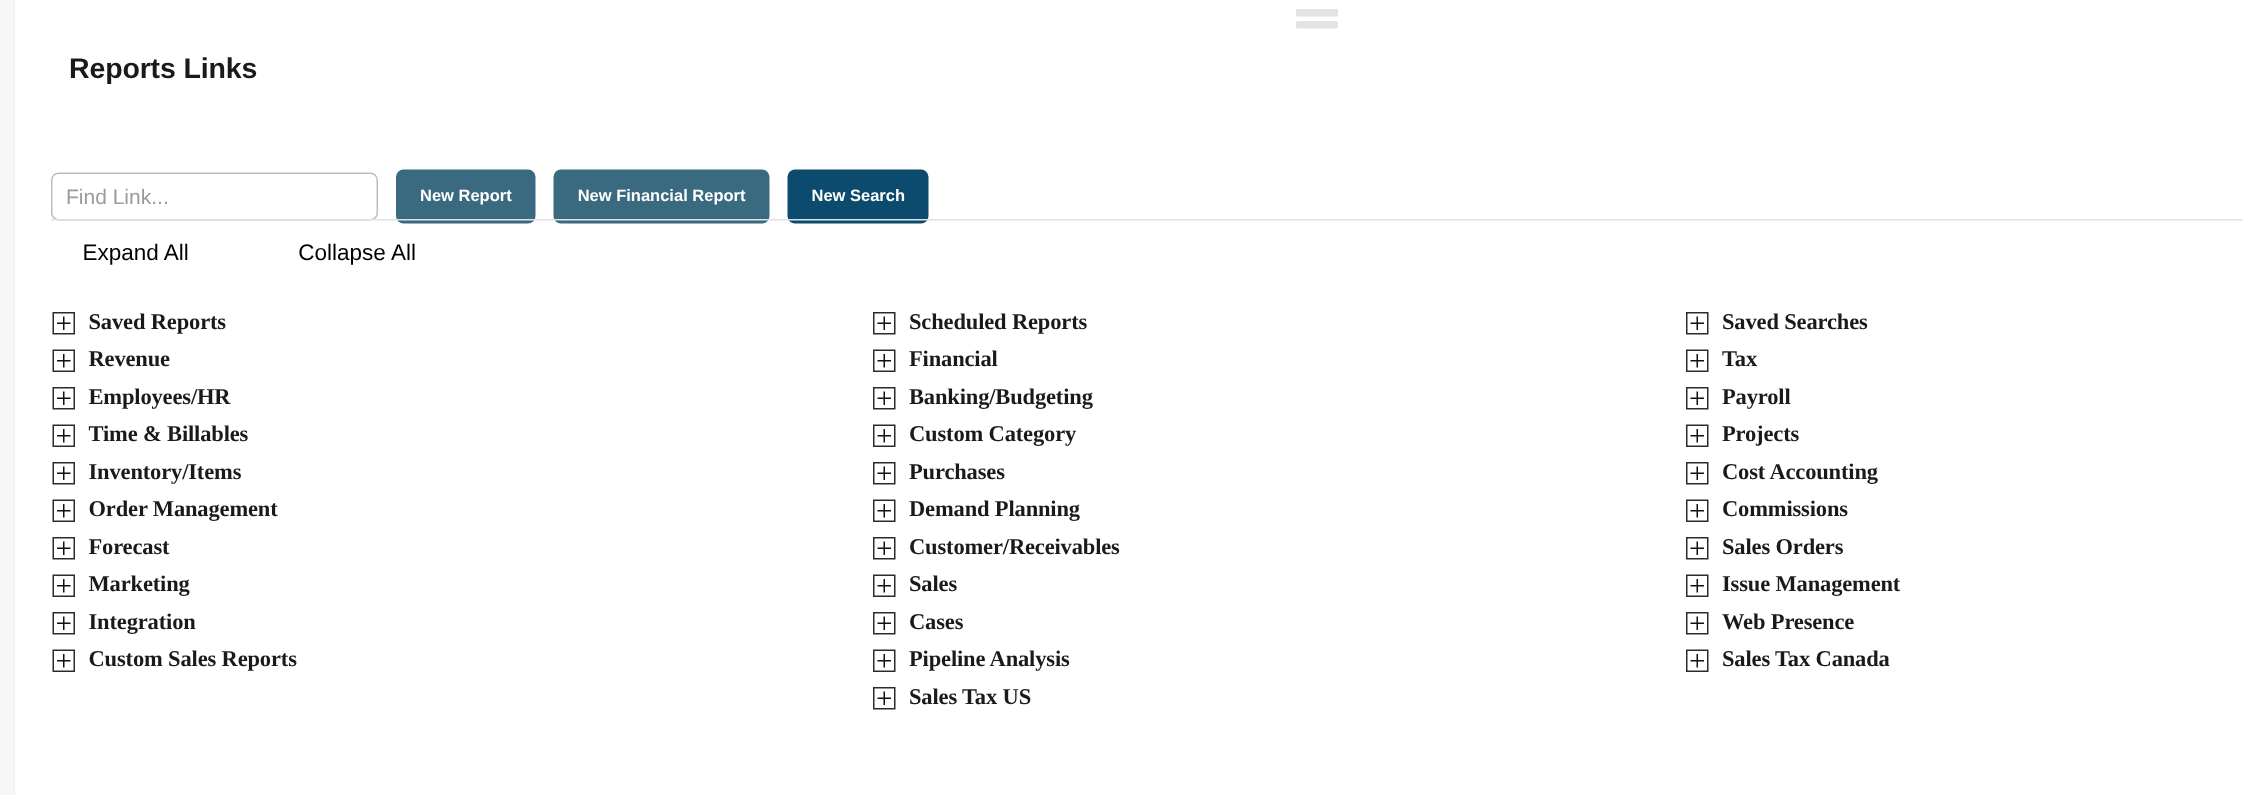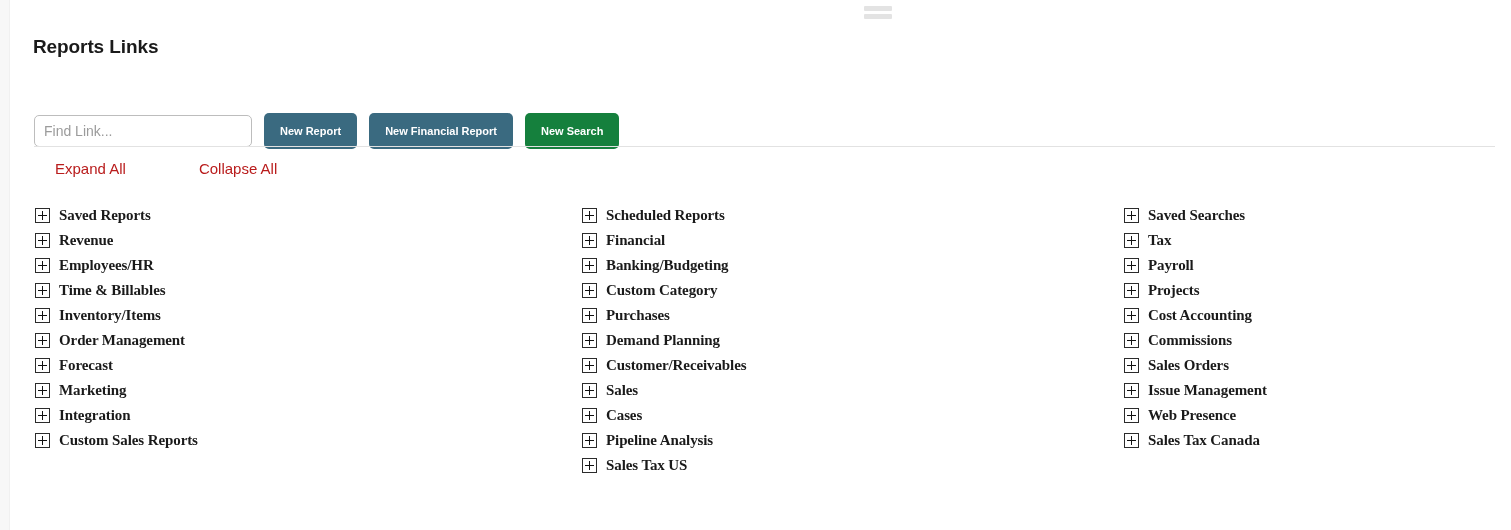--- a/index.html
+++ b/index.html
@@ -44,21 +44,21 @@
 
   .panel {
     position: absolute;
     left: 10px; top: 0;
     width: 1501px; height: 530px;
     padding: 0;
   }
 
   .page-title {
     position: absolute;
-    left: 23px; top: 36px;
+    left: 36px; top: 36px;
     font-size: 19px;
     font-weight: bold;
     color: #1a1a1a;
     letter-spacing: -0.1px;
   }
 
   .toolbar {
     position: absolute;
     left: 24px; top: 113px;
     display: flex;
@@ -104,21 +104,21 @@
   }
 
   .expand-row {
     position: absolute;
     left: 24px; top: 160px;
     display: flex;
     align-items: center;
   }
   .expand-link {
     font-size: 15px;
-    color: #b91c1c;
+    color: #000000;
     cursor: pointer;
     font-family: "Liberation Sans", sans-serif;
     white-space: nowrap;
   }
   .expand-link.first { margin-left: 21px; }
   .expand-link.second { margin-left: 73px; }
 
   .columns {
     position: absolute;
     left: 0; top: 203px;
@@ -180,21 +180,21 @@
   </div>
 
   <div class="panel">
 
     <div class="page-title">Reports Links</div>
 
     <div class="toolbar">
       <input class="find-input" type="text" placeholder="Find Link..." style="">
       <button class="btn" style="background: rgb(58, 106, 128);">New Report</button>
       <button class="btn" style="background: rgb(58, 106, 128);">New Financial Report</button>
-      <button class="btn" style="background: #15803d;">New Search</button>
+      <button class="btn" style="background: #0c4a6e;">New Search</button>
     </div>
 
     <div class="divider"></div>
 
     <div class="expand-row">
       <span class="expand-link first">Expand All</span>
       <span class="expand-link second">Collapse All</span>
     </div>
 
     <div class="columns">

